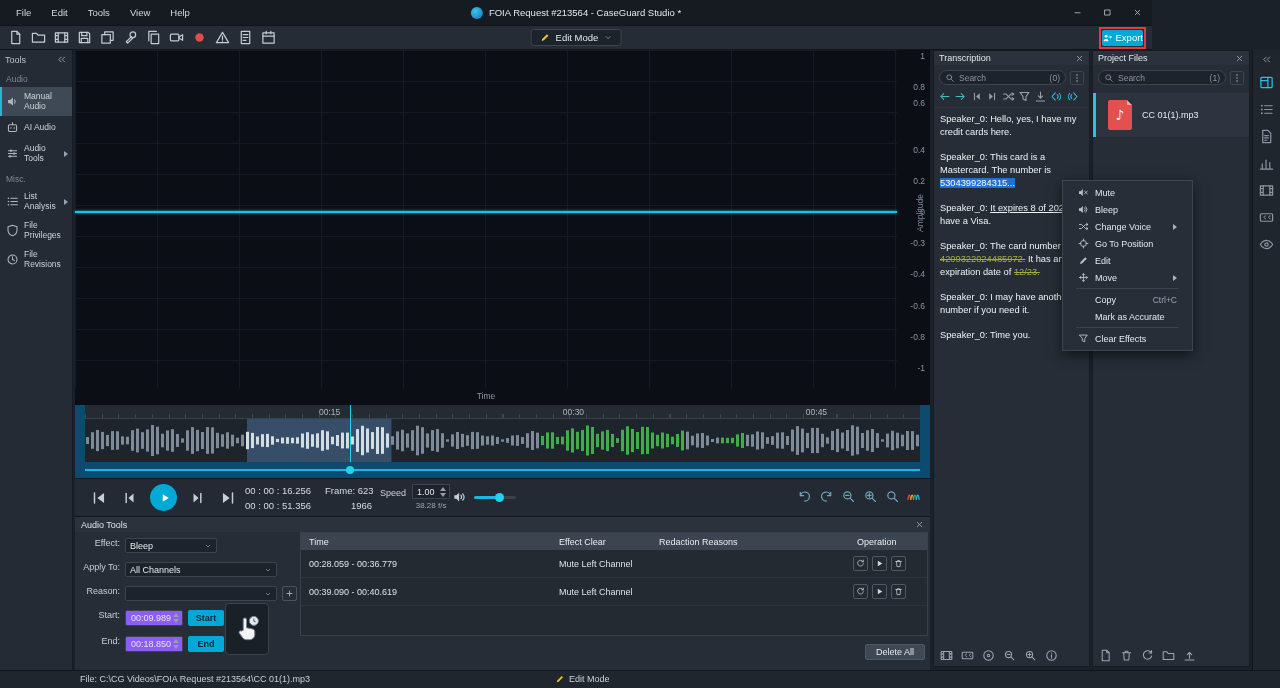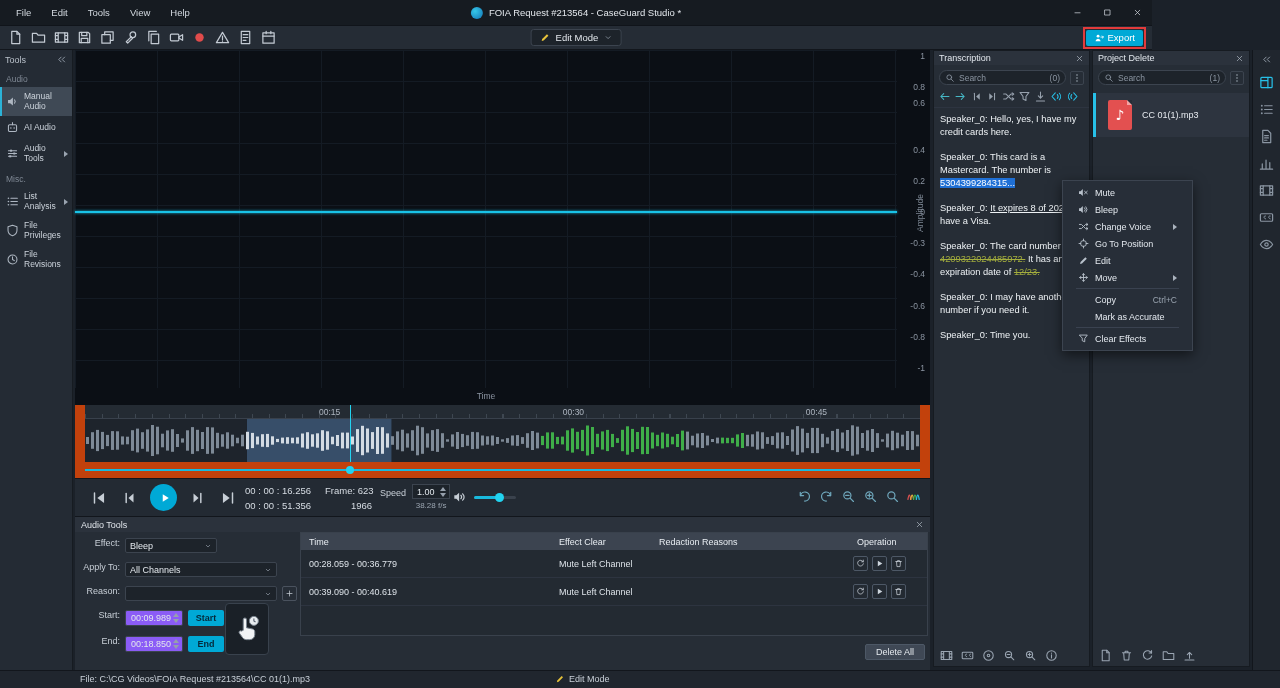--- a/index.html
+++ b/index.html
@@ -20,21 +20,21 @@
   .winbtn svg { width:9px; height:9px; }
 
   
   .toolbar { position:relative; height:24px; background:#252c35; display:flex; align-items:center; border-bottom:1px solid #12161c; }
   .tb-icons { display:flex; gap:8px; padding-left:8px; }
   .tb-icon { width:15px; height:15px; color:#c3cad3; }
   .editmode-dd { position:absolute; left:50%; transform:translateX(-50%); height:17px; background:#1d232a; border:1px solid #3c444f; border-radius:3px; display:flex; align-items:center; gap:5px; padding:0 8px; font-size:9.5px; color:#e2e7ec; }
   .pencil { color:#e8c33a; width:11px; height:11px; }
   .caret { width:9px; height:9px; color:#9aa4b0; }
   .export-wrap { margin-left:auto; margin-right:6px; border:2px solid var(--exphl,#e23b3b); padding:1px; }
-  .export-btn { background:var(--accent,#00a9d6); height:16px; display:flex; align-items:center; gap:4px; padding:0 8px; font-size:9.5px; color:#fff; border-radius:2px; }
+  .export-btn { background:var(--accent,#00a9d6); height:16px; display:flex; align-items:center; gap:4px; padding:0 0; font-size:9.5px; color:#fff; border-radius:2px; }
   .export-btn .icon { width:10px; height:10px; }
 
   
   .body { position:absolute; top:50px; left:0; width:1280px; height:620px; }
 
   
   .sidebar { position:absolute; left:0; top:0; width:73px; height:620px; background:#242b34; border-right:1px solid #161b21; }
   .sb-header { display:flex; justify-content:space-between; align-items:center; padding:4px 5px 3px; font-size:9px; color:#b9c1ca; }
   .sb-collapse { width:11px; height:11px; color:#9aa4b0; }
   .sb-group-label { font-size:8.5px; color:#7e8793; padding:6px 6px 3px; }
@@ -51,21 +51,21 @@
   .waveview { position:absolute; left:75px; top:0; width:855px; height:355px; background:#0b0f15; }
   .plot { position:absolute; left:0; top:0; width:822px; height:338px;
     background-image:repeating-linear-gradient(to right,#141b24 0 1px,transparent 1px 82px),
                      repeating-linear-gradient(to bottom,#141b24 0 1px,transparent 1px 31px); }
   .zero-line { position:absolute; left:0; top:161px; width:822px; height:1.5px; background:#19c2e6; box-shadow:0 0 3px #19c2e6; }
   .amp-label { position:absolute; left:822px; width:28px; text-align:right; font-size:8.5px; color:#8b94a1; }
   .ylabel { position:absolute; left:845px; top:163px; transform:translate(-50%,-50%) rotate(-90deg); font-size:8.5px; color:#7d8794; white-space:nowrap; }
   .xlabel { position:absolute; left:0; top:341px; width:822px; text-align:center; font-size:8.5px; color:#8b94a1; }
 
   
-  .timeline { position:absolute; left:75px; top:355px; width:855px; height:73px; background:#c2410c; }
+  .timeline { position:absolute; left:75px; top:355px; width:855px; height:73px; background:#0c4a6e; }
   .ruler { position:absolute; left:10px; top:0; width:835px; height:14px; background:#242b33; border-bottom:1px solid #39414c; }
   .ruler-tick { position:absolute; top:2px; font-size:8.5px; color:#aeb6c0; transform:translateX(-50%); }
   .ticks { position:absolute; bottom:0; left:0; width:100%; height:4px; background:repeating-linear-gradient(90deg,#3e4751 0 1px,transparent 1px 16.7px); }
   .strip { position:absolute; left:10px; top:14px; width:835px; height:43px; background:#1e242c; border:0; }
   .playhead { position:absolute; top:0; width:1.5px; height:57px; background:#22d3f0; }
   .seekline { position:absolute; left:10px; top:64px; width:835px; height:2px; background:#19b9dd; }
   .seekdot { position:absolute; top:61px; width:8px; height:8px; border-radius:50%; background:#22d3f0; }
 
   
   .transport { position:absolute; left:75px; top:428px; width:855px; height:38px; background:#232a33; border-top:1px solid #12161c; }
@@ -944,21 +944,21 @@
             <svg viewBox="0 0 16 16" fill="none" stroke="currentColor" stroke-width="1.3" stroke-linecap="round" stroke-linejoin="round">
               <circle cx="8" cy="8" r="5.8"></circle>
               <path d="M8 7.2V11M8 5v.3"></path>
             </svg>
           </div>
         </div>
     </aside>
 
     <aside class="panel projectfiles">
       <div class="panel-header">
-        <span>Project Delete</span>
+        <span>Project Files</span>
         <span class="icon panel-close">
             <svg viewBox="0 0 16 16" fill="none" stroke="currentColor" stroke-width="1.3" stroke-linecap="round" stroke-linejoin="round">
               <path d="M4 4l8 8M12 4l-8 8"></path>
             </svg>
           </span>
       </div>
       <div class="search-row">
         <div class="search-pill">
           <span class="icon s-ic">
               <svg viewBox="0 0 16 16" fill="none" stroke="currentColor" stroke-width="1.3" stroke-linecap="round" stroke-linejoin="round">

